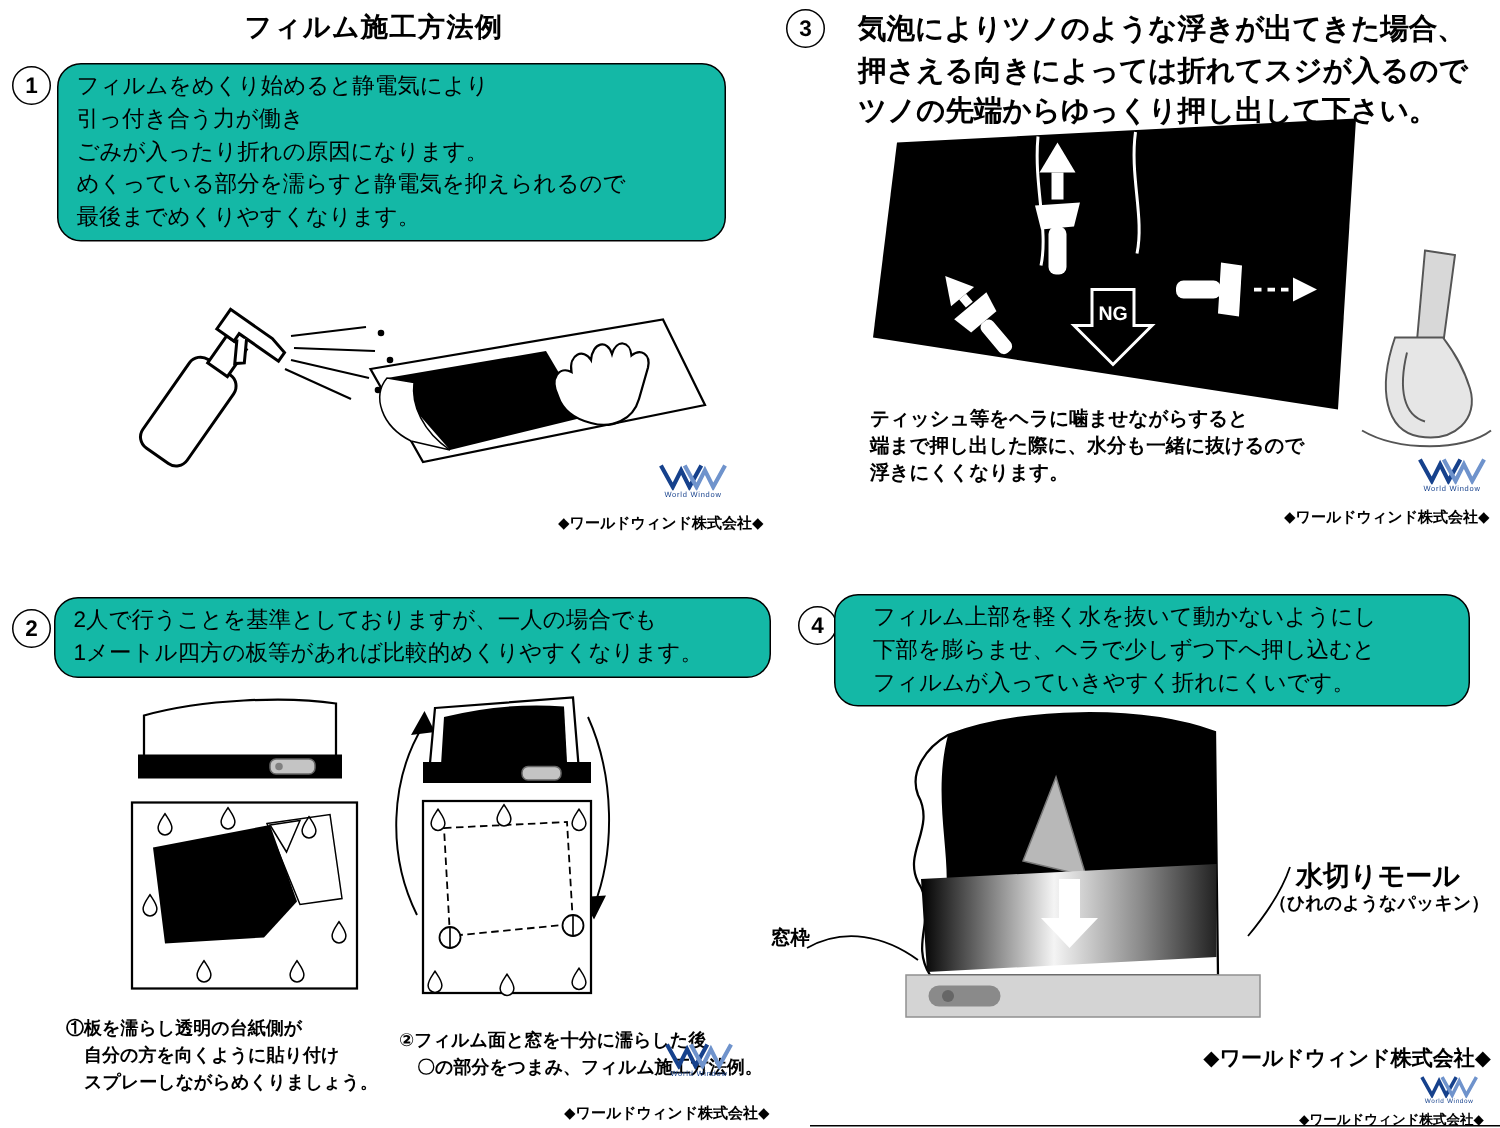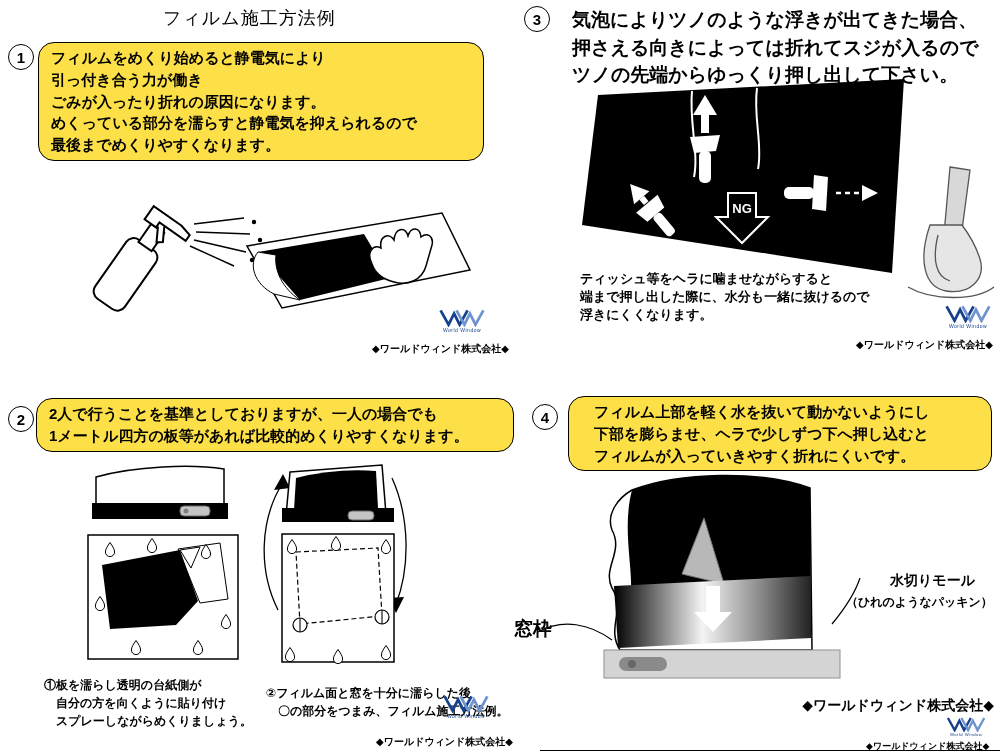--- a/index.html
+++ b/index.html
@@ -5,30 +5,30 @@
   * { margin:0; padding:0; box-sizing:border-box; }
   html,body { width:1000px; height:752px; }
   body {
     position:relative; background:#fff; color:#000;
     font-family:"Liberation Sans","DejaVu Sans",sans-serif;
     overflow:hidden;
   }
   .abs { position:absolute; }
   .ml { white-space:pre-line; }
 
-  .title { position:absolute; left:163px; top:6px; font-size:18px; font-weight:normal; letter-spacing:1px; }
+  .title { position:absolute; left:163px; top:6px; font-size:18px; font-weight:bold; letter-spacing:1px; }
 
   .circle-num {
     position:absolute; width:26px; height:26px; border:1.6px solid #000; border-radius:50%;
     display:flex; align-items:center; justify-content:center;
     font-size:15px; font-weight:bold;
   }
   .bubble {
     position:absolute; border:1.6px solid #000; border-radius:16px;
-    padding:4px 12px; font-size:15px; font-weight:bold; line-height:1.45; background:#fde047;
+    padding:4px 12px; font-size:15px; font-weight:normal; line-height:1.45; background:#14b8a6;
   }
   .cap { position:absolute; font-size:12px; font-weight:bold; line-height:1.5; }
   .company { position:absolute; font-size:10px; font-weight:bold; }
 
   .ww { position:absolute; display:flex; flex-direction:column; align-items:center; width:52px; }
   .ww svg { display:block; }
   .ww-sub { font-size:5px; color:#16418c; letter-spacing:.5px; white-space:nowrap; }
 
   .s1-num { left:8px; top:44px; }
   .s1-bubble { left:38px; top:42px; width:446px; }
@@ -46,24 +46,24 @@
   .s2-num { left:8px; top:406px; }
   .s2-bubble { left:36px; top:398px; width:478px; }
   .s2-illus-a { left:80px; top:453px; width:165px; height:218px; }
   .s2-illus-b { left:258px; top:458px; width:158px; height:214px; }
   .s2-cap1 { left:44px; top:676px;font-family:Liberation Serif, serif; }
   .s2-cap2 { left:266px; top:684px; }
   .s2-logo { left:440px; top:694px; }
   .s2-company { left:376px; top:735px; }
 
   .s4-num { left:532px; top:404px; }
-  .s4-bubble { left:568px; top:396px; width:424px;padding-left:25px; }
+  .s4-bubble { left:556px; top:396px; width:424px;padding-left:25px; }
   .s4-illus { left:508px; top:460px; width:365px; height:232px; }
-  .s4-frame-label { position:absolute; left:514px; top:616px; font-size:19px; font-weight:bold; }
-  .s4-molding-label { position:absolute; left:890px; top:572px; font-size:14px; font-weight:bold; }
+  .s4-frame-label { position:absolute; left:514px; top:616px; font-size:13px; font-weight:bold; }
+  .s4-molding-label { position:absolute; left:864px; top:572px; font-size:18px; font-weight:bold; }
   .s4-molding-note { position:absolute; left:846px; top:594px; font-size:12px; font-weight:bold;text-align:right; }
   .s4-company-big { position:absolute; left:788px; top:697px; width:206px; text-align:right; font-size:14px; font-weight:bold; }
   .s4-logo { left:944px; top:716px; transform:scale(.85); transform-origin:top left; }
   .s4-company-small { position:absolute; left:866px; top:740px; font-size:9px; font-weight:bold; }
 
   .bottom-rule { position:absolute; left:540px; top:750px; width:460px; height:1px; background:#000; }
 </style>
 </head>
 <body>
 

